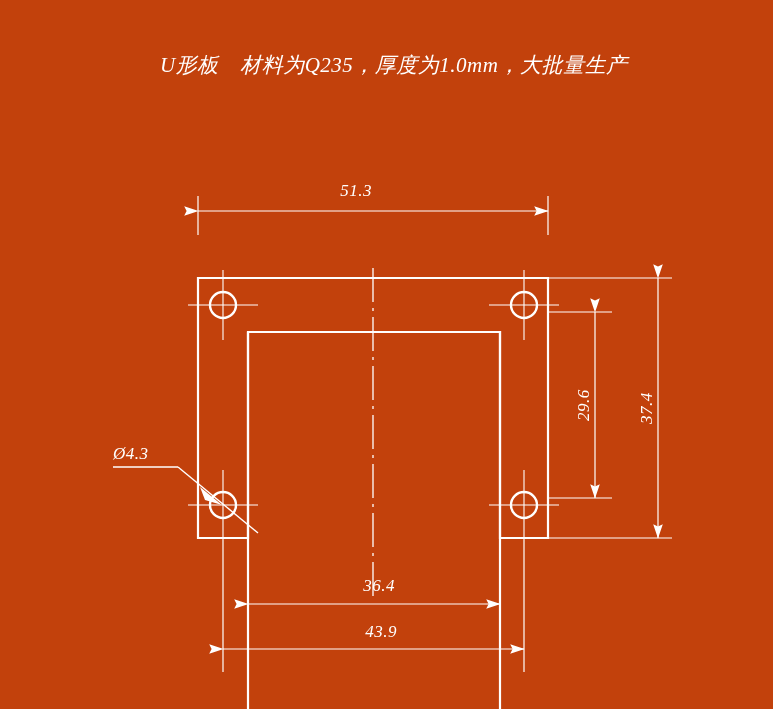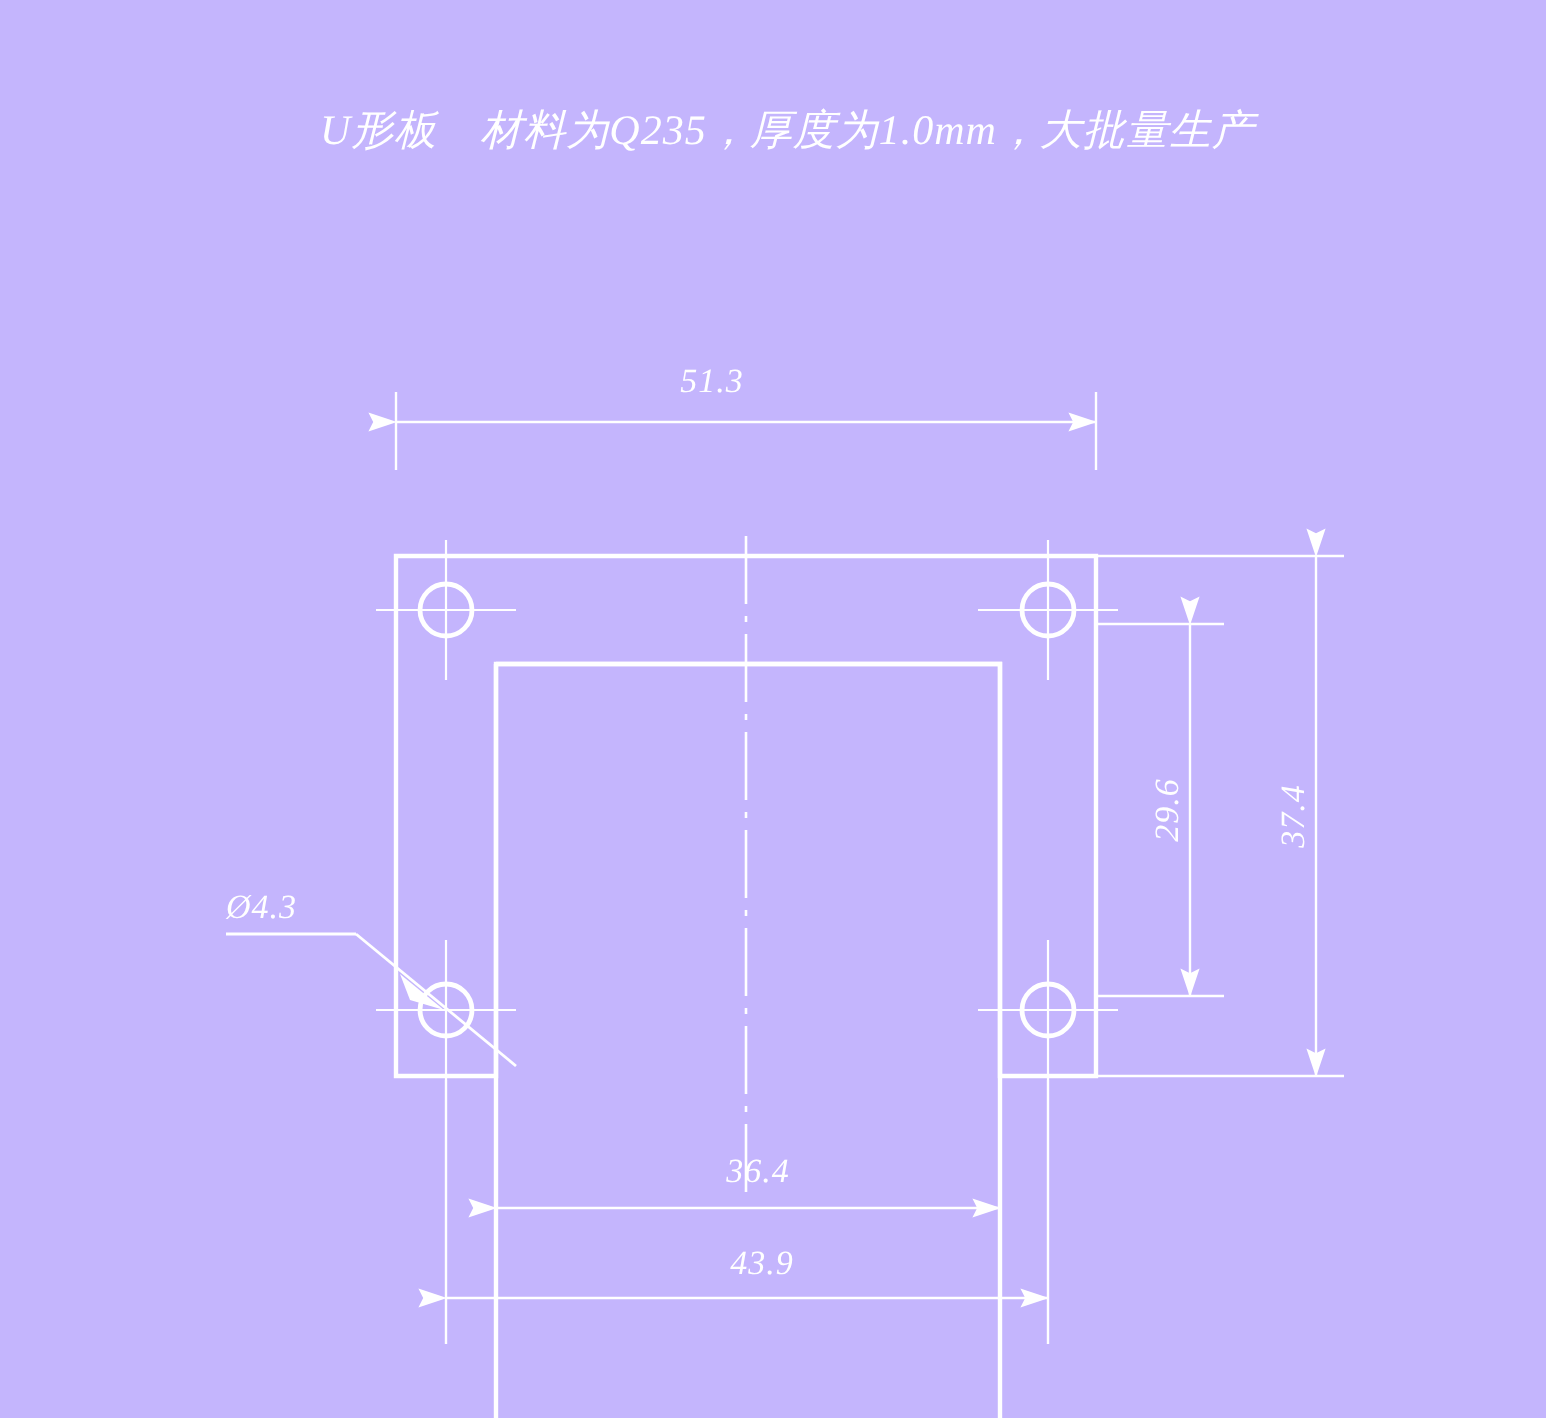--- a/index.html
+++ b/index.html
@@ -11,21 +11,21 @@
   body {
     width: 773px;
     height: 709px;
     overflow: hidden;
     font-family: "Liberation Sans", sans-serif;
   }
   #drawing-canvas {
     position: relative;
     width: 773px;
     height: 709px;
-    background: #c4b5fd;
+    background: #c2410c;
   }
   #cad-svg {
     position: absolute;
     top: 0;
     left: 0;
     display: block;
   }
   .dim-text, .title-text {
     font-family: "Liberation Serif", serif;
     fill: #ffffff;

